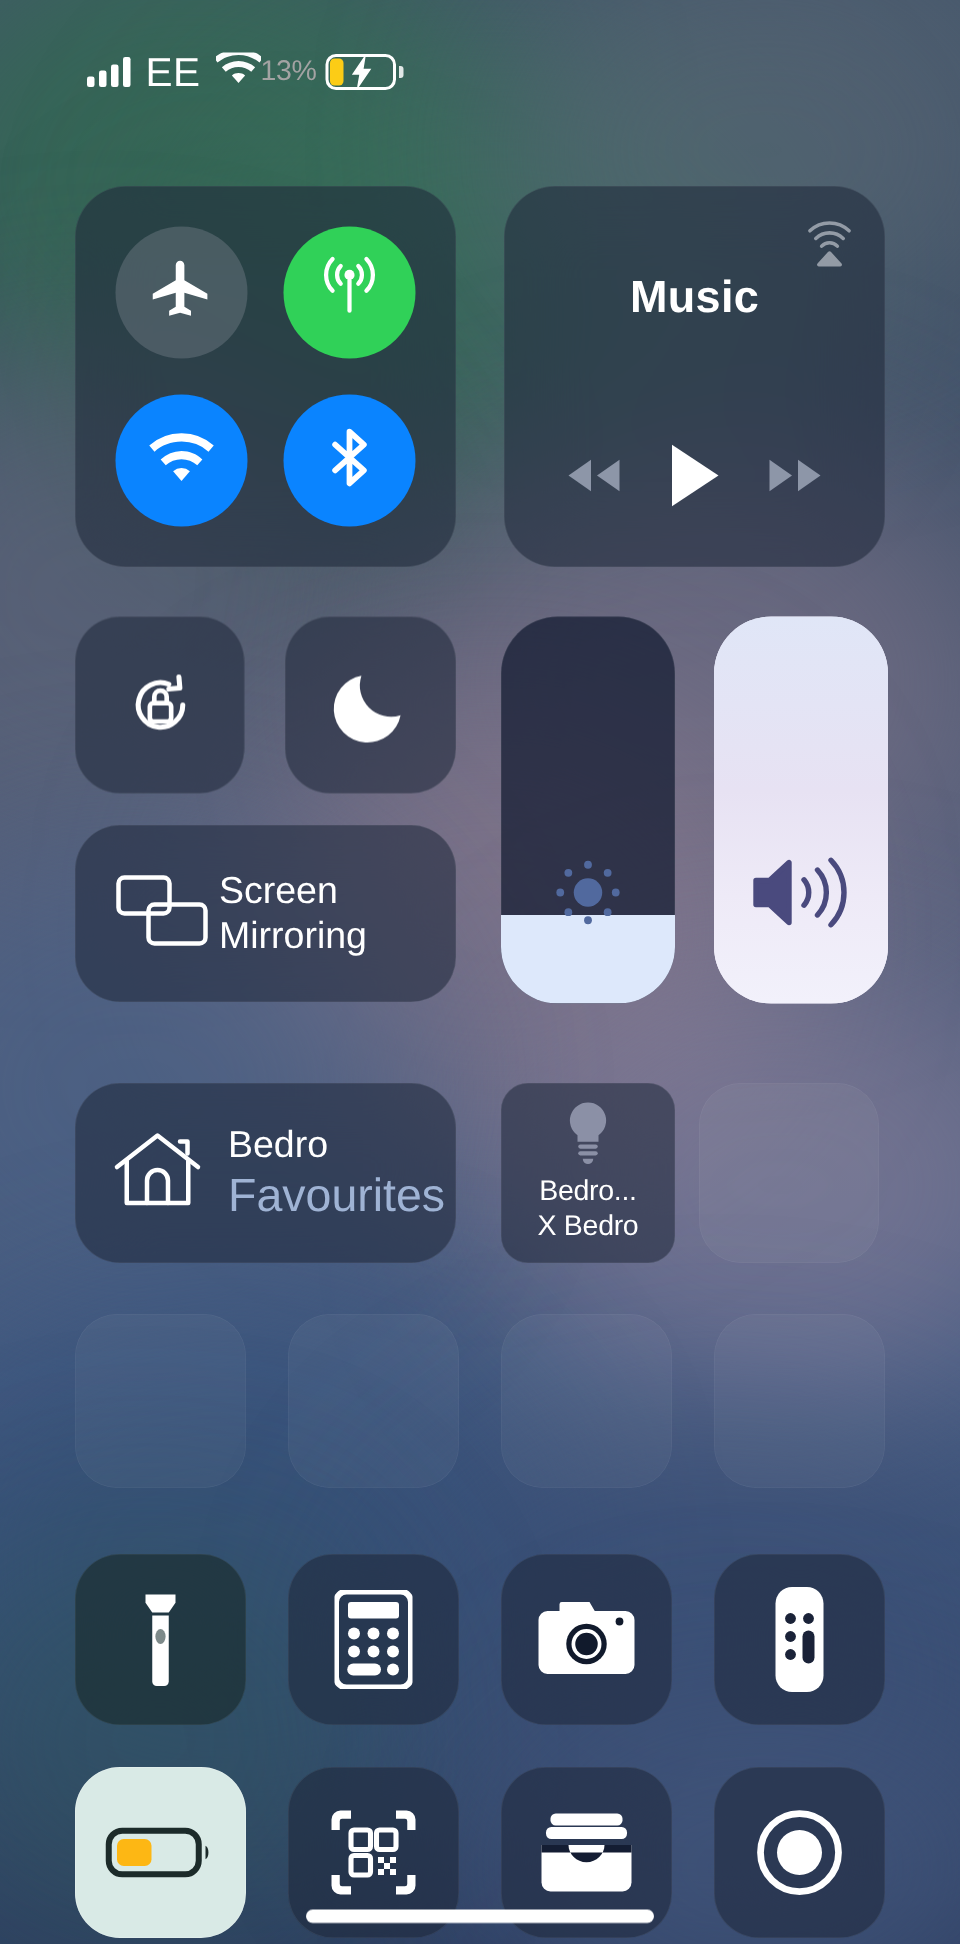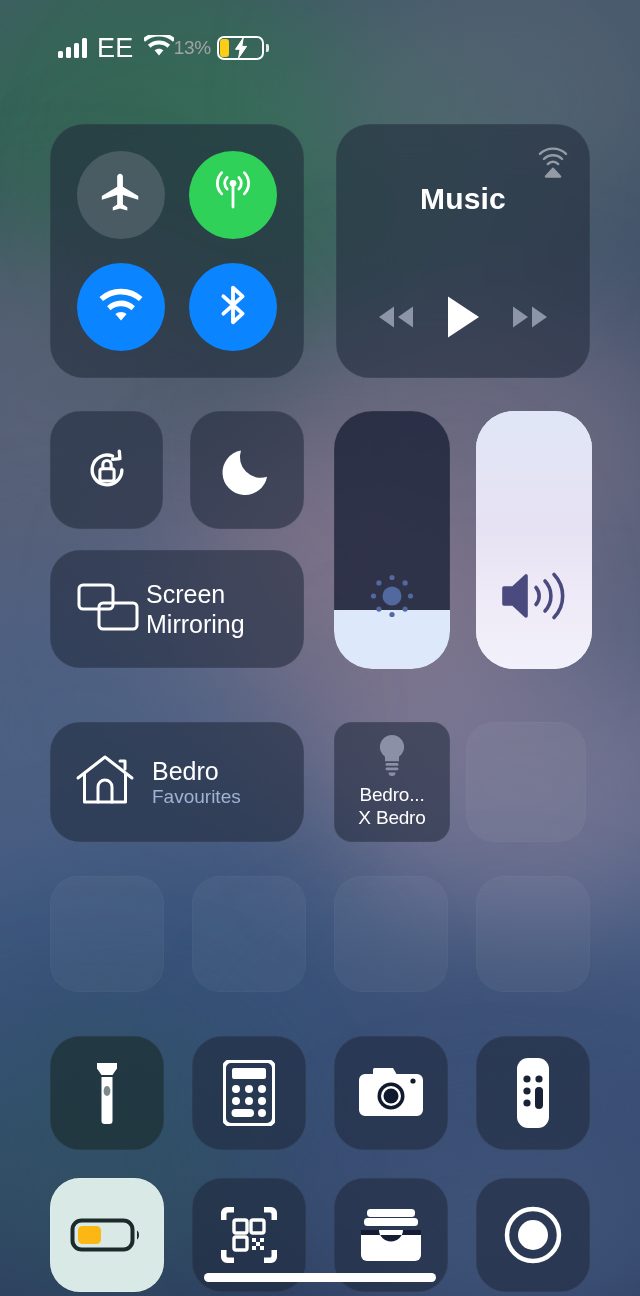--- a/index.html
+++ b/index.html
@@ -133,21 +133,21 @@
                    box-shadow:inset 0 0 0 .5px rgba(255,255,255,.25); }
   #slider-volume .fill { position:absolute; inset:0;
     background:linear-gradient(180deg,#e0e6f7 0%,#e7e2f3 45%,#eeeaf7 72%,#f2f1fb 100%); }
   #slider-volume .spk { position:absolute; left:50%; bottom:38px; transform:translateX(-50%); }
 
   
   #home-tile { left:50px; top:722px; width:254px; height:120px; border-radius:30px;
                display:flex; align-items:center; gap:16px; padding-left:24px; }
   #home-tile .h-text { line-height:1.2; }
   #home-tile .h-title { color:#fff; font-size:25px; }
-  #home-tile .h-sub { color:#9fb3d4; font-size:19px; }
+  #home-tile .h-sub { color:#9fb3d4; font-size:31px; }
 
   #lamp-tile { left:334px; top:722px; width:116px; height:120px; border-radius:18px; }
   #lamp-tile .bulb { position:absolute; left:50%; top:10px; transform:translateX(-50%); opacity:.55; }
   #lamp-tile .l-text {
     position:absolute; left:0; right:0; bottom:12px; text-align:center;
     color:#fff; font-size:19px; line-height:1.25; letter-spacing:-.2px;
   }
   #ghost-home { left:466px; top:722px; width:120px; height:120px; border-radius:28px; }
 
   

